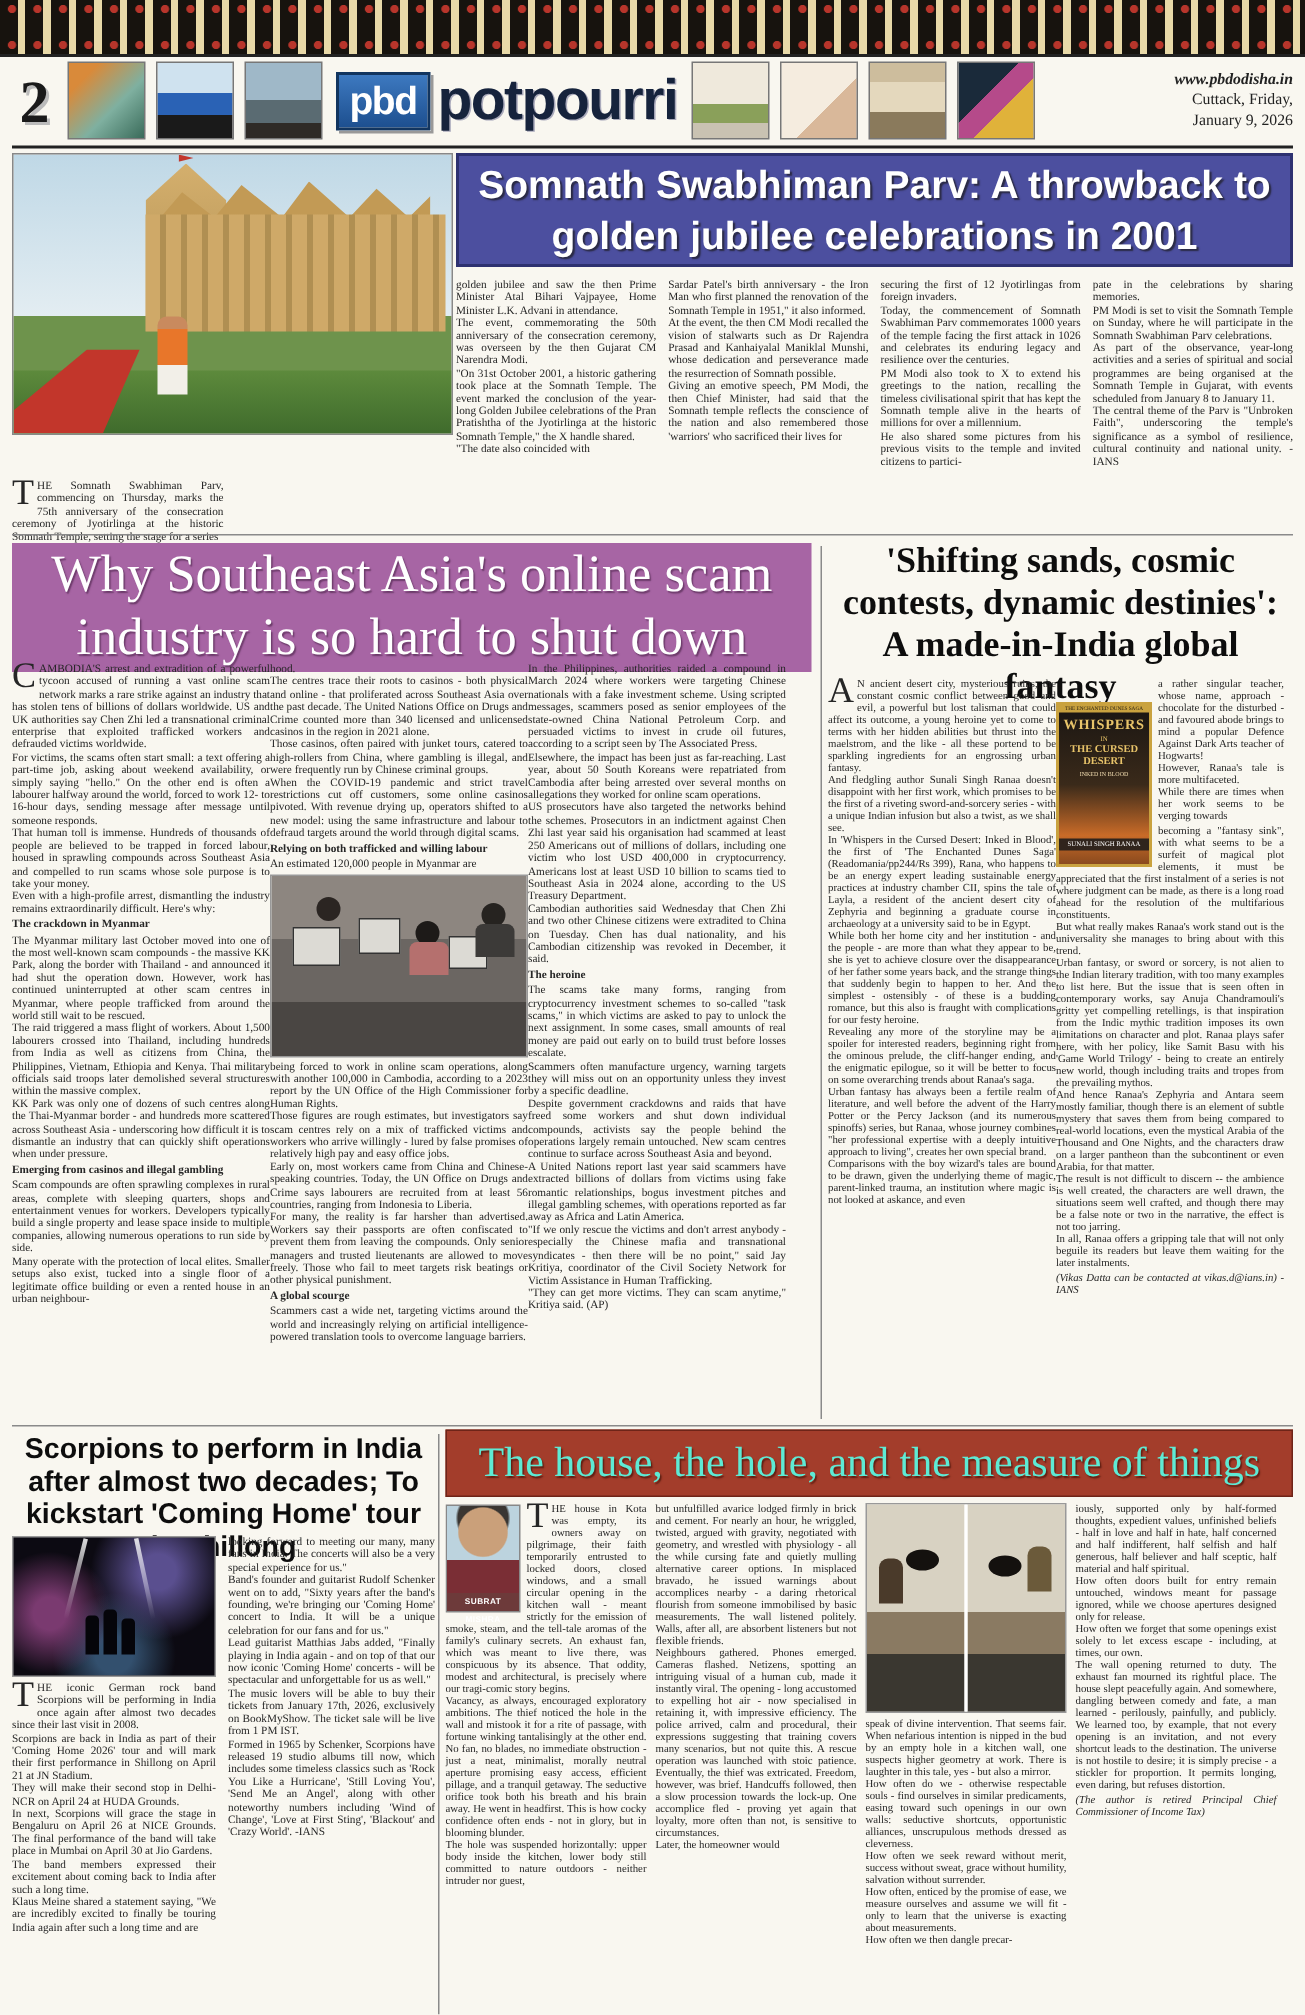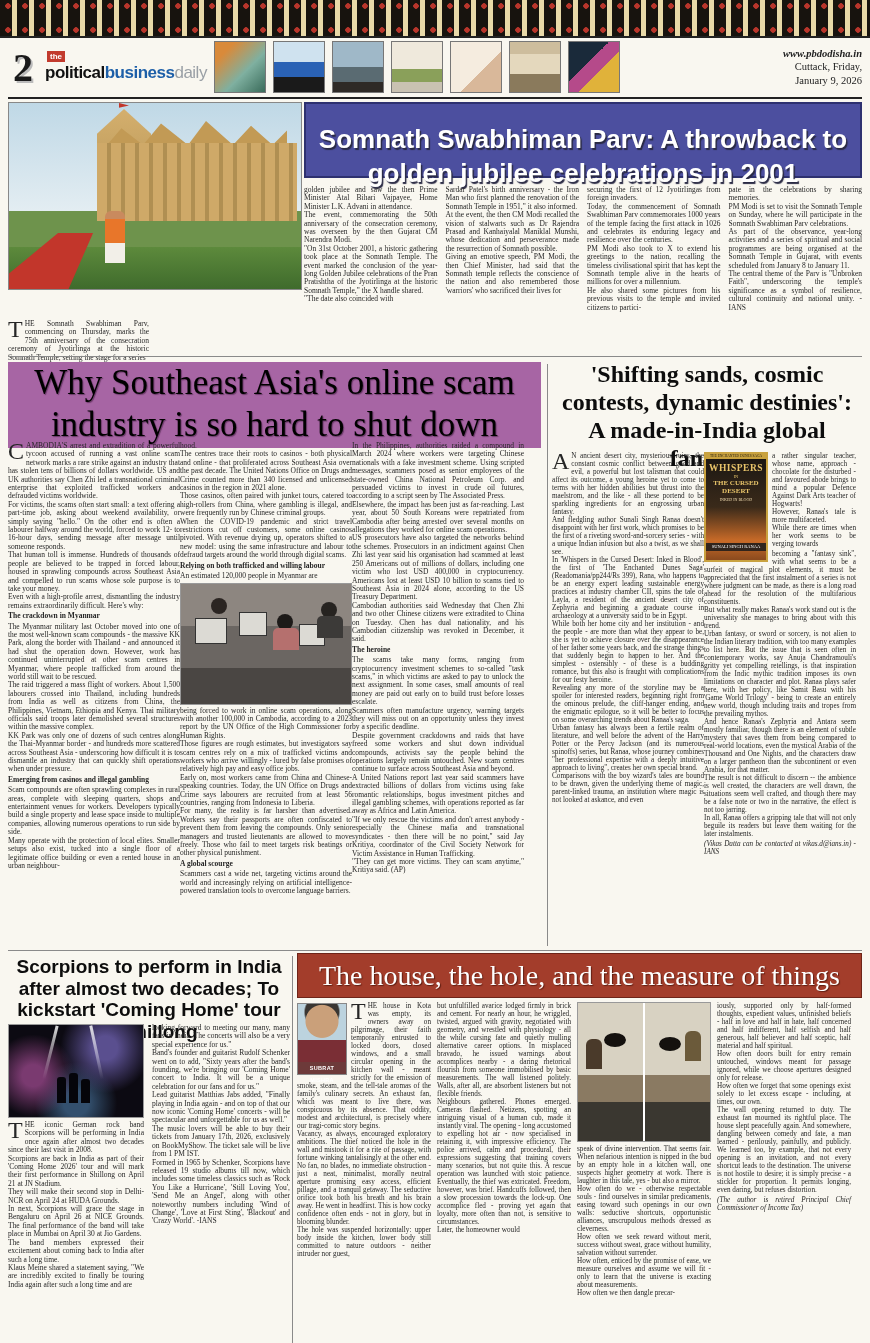--- a/index.html
+++ b/index.html
@@ -46,85 +46,83 @@
   .a1-photo .temple-main{position:absolute;right:4px;top:40px;width:200px;height:78px;background:repeating-linear-gradient(90deg,#cfa968 0 10px,#b08f52 10px 14px);}
   .a1-photo .temple-roof{position:absolute;right:14px;top:18px;width:180px;height:24px;background:#c29a55;clip-path:polygon(0 100%,8% 30%,20% 100%,30% 10%,45% 100%,55% 0,70% 100%,80% 20%,92% 100%,100% 40%,100% 100%,0 100%);}
   .a1-photo .temple-tower{position:absolute;right:150px;top:6px;width:54px;height:112px;background:linear-gradient(180deg,#d4af6d,#b08f52);clip-path:polygon(50% 0,100% 22%,100% 100%,0 100%,0 22%);}
   .a1-photo .flag{position:absolute;right:172px;top:0;width:10px;height:8px;background:#c2362b;clip-path:polygon(0 0,100% 30%,0 60%);}
   .a1-photo .lawn{position:absolute;left:0;bottom:0;width:100%;height:42px;background:linear-gradient(180deg,#5d8a3c,#3f6b2c);}
   .a1-photo .carpet{position:absolute;left:0;bottom:0;width:60%;height:70px;background:#c2362b;clip-path:polygon(28% 20%,48% 20%,34% 100%,0 100%,0 78%);}
   .a1-photo .pm{position:absolute;left:96px;bottom:26px;width:20px;height:52px;background:linear-gradient(180deg,#c98a5e 0 16%,#e8762a 16% 62%,#f2efe8 62%);border-radius:6px 6px 0 0;}
   .a1-under{position:absolute;left:8px;top:292px;width:292px;height:62px;display:flex;gap:10px;margin-top:28px;}
   .a1-under .c{width:141px;}
   .hr-a1{left:8px;top:356px;width:854px;}
-  .hl1{position:absolute;left:304px;top:102px;width:558px;height:76px;box-sizing:border-box;background:#4c4f9f;border:2px solid #2e3170;color:#fff;font:bold 26px/34px "Liberation Sans",sans-serif;text-align:center;text-shadow:1.5px 1.5px 1px #2a2a44;padding-top:18px;}
+  .hl1{position:absolute;left:304px;top:102px;width:558px;height:76px;box-sizing:border-box;background:#4c4f9f;border:2px solid #2e3170;color:#fff;font:bold 26px/34px "Liberation Sans",sans-serif;text-align:center;text-shadow:1.5px 1.5px 1px #2a2a44;padding-top:2px;}
   .a1-cols{position:absolute;left:304px;top:186px;width:558px;height:168px;display:flex;gap:8px;}
   .a1-cols .c{width:134px;}
   
-  .hl2{position:absolute;left:8px;top:362px;width:533px;height:86px;box-sizing:border-box;background:#a765a4;color:#000000;font:400 35px/42px "Liberation Serif",serif;text-align:center;text-shadow:1px 1px 1px #6b3a69;}
+  .hl2{position:absolute;left:8px;top:362px;width:533px;height:86px;box-sizing:border-box;background:#a765a4;color:#ffffff;font:400 35px/42px "Liberation Serif",serif;text-align:center;text-shadow:1px 1px 1px #6b3a69;}
   .a2-cols{position:absolute;left:8px;top:442px;width:533px;height:494px;display:flex;gap:0;}
   .a2-cols .c{width:172px;}
   .photo-scam{width:170px;height:120px;border:1px solid #999;margin:2px 0;position:relative;background:linear-gradient(180deg,#8d8680 0 35%,#6b6662 35% 70%,#4a4643 70%);}
   .photo-scam .mon{position:absolute;background:#dcdad4;border:1px solid #333;}
   .photo-scam .head{position:absolute;width:16px;height:16px;border-radius:50%;background:#1d1a18;}
   .photo-scam .shirt{position:absolute;width:26px;height:22px;border-radius:5px 5px 0 0;background:#b5706e;}
   .vr-1{left:547px;top:364px;height:582px;}
   
   .hl3{position:absolute;left:552px;top:360px;width:310px;height:86px;color:#0d0d0d;font:bold 24px/28px "Liberation Serif",serif;text-align:center;}
   .a3-cols{position:absolute;left:552px;top:452px;width:310px;height:496px;display:flex;gap:0;}
   .a3-cols .c{width:152px;font-size:7.2px;line-height:8px;}
-  .book-cover{float:left;width:64px;height:110px;margin:0 4px 2px 0;background:linear-gradient(180deg,#191512 0%,#3a2a1a 50%,#c96b28 82%,#8a4a1e 100%);border:2px solid #c9a23f;box-sizing:border-box;text-align:center;color:#e8c46a;font-family:"Liberation Serif",serif;overflow:hidden;}
+  .book-cover{float:left;width:64px;height:110px;margin:16px 4px 2px 0;background:linear-gradient(180deg,#191512 0%,#3a2a1a 50%,#c96b28 82%,#8a4a1e 100%);border:2px solid #c9a23f;box-sizing:border-box;text-align:center;color:#e8c46a;font-family:"Liberation Serif",serif;overflow:hidden;}
   .bc-top{display:block;background:#c9a23f;color:#241c10;font-size:3.5px;line-height:5px;overflow:hidden;white-space:nowrap;}
   .bc-t1{display:block;font-weight:bold;font-size:9.5px;line-height:11px;margin-top:4px;letter-spacing:0.5px;}
   .bc-in{display:block;font-size:4.5px;line-height:5px;}
   .bc-t2{display:block;font-weight:bold;font-size:7px;line-height:8px;}
   .bc-sub{display:block;font-size:4px;line-height:6px;margin-top:2px;color:#f2ddb0;}
   .bc-author{display:block;position:relative;margin-top:40px;background:#30241c;color:#fff;font-size:4.5px;line-height:8px;white-space:nowrap;overflow:hidden;}
   
   .hr-bot{left:8px;top:950px;width:854px;}
   .vr-2{left:292px;top:956px;height:387px;}
   
   .hl4{position:absolute;left:8px;top:956px;width:282px;height:64px;color:#0d0d0d;font:bold 19px/21.5px "Liberation Sans",sans-serif;text-align:center;}
   .a4-cols{position:absolute;left:8px;top:1024px;width:282px;height:315px;display:flex;gap:8px;}
   .a4-c1{width:136px;} .a4-c2{width:138px;}
   .photo-scorpions{width:134px;height:92px;border:1px solid #999;margin-bottom:3px;position:relative;background:
       radial-gradient(circle at 72% 25%,#5a4f8f 0 10%,rgba(0,0,0,0) 38%),
       radial-gradient(circle at 18% 55%,#7a3a70 0 9%,rgba(0,0,0,0) 34%),
       radial-gradient(circle at 50% 85%,#33506e 0 12%,rgba(0,0,0,0) 40%),#0c0a12;}
   .photo-scorpions .fig{position:absolute;bottom:14px;width:9px;height:26px;background:#05050a;border-radius:3px 3px 0 0;}
   .photo-scorpions .beam{position:absolute;top:0;width:3px;height:55px;background:linear-gradient(180deg,rgba(255,255,255,0.85),rgba(255,255,255,0));transform:rotate(14deg);}
   
-  .hl5{position:absolute;left:297px;top:953px;width:565px;height:45px;box-sizing:border-box;background:#a33d2b;border:1px solid #6e2418;color:#ffffff;font:400 28px/43px "Liberation Serif",serif;text-align:center;text-shadow:1px 1px 1px #5e1e12;}
+  .hl5{position:absolute;left:297px;top:953px;width:565px;height:45px;box-sizing:border-box;background:#a33d2b;border:1px solid #6e2418;color:#5eead4;font:400 28px/43px "Liberation Serif",serif;text-align:center;text-shadow:1px 1px 1px #5e1e12;}
   .a5-cols{position:absolute;left:297px;top:1002px;width:565px;height:339px;display:flex;gap:6px;}
   .a5-cols .c{width:134px;font-size:7.2px;line-height:8px;}
   .byline-photo{float:left;width:50px;height:72px;margin:1px 4px 2px 0;border:1px solid #888;box-sizing:border-box;}
   .bp-img{height:58px;background:radial-gradient(circle at 50% 30%,#caa07a 0 34%,rgba(0,0,0,0) 36%),radial-gradient(circle at 50% 14%,#3a3632 0 30%,rgba(0,0,0,0) 33%),linear-gradient(180deg,#bcd3de 62%,#7a2e35 62%);}
   .bp-name{height:12px;background:#6d3a3a;color:#fff;font:bold 5.5px/12px "Liberation Sans",sans-serif;text-align:center;letter-spacing:0.3px;}
   .photo-house{width:134px;height:140px;border:1px solid #999;box-sizing:border-box;margin-bottom:3px;display:flex;}
   .photo-house .frame{width:50%;position:relative;background:linear-gradient(180deg,#d8d2c2 0 52%,#8a7a62 52% 72%,#3a3730 72%);}
   .photo-house .frame + .frame{border-left:2px solid #fff;}
   .photo-house .man{position:absolute;width:16px;height:30px;background:#4a3a2a;border-radius:6px 6px 0 0;}
   .photo-house .sack{position:absolute;width:22px;height:14px;background:#14110e;border-radius:50%;}
 </style>
 </head>
 <body>
 
 <div class="top-strip"></div>
 
 <div class="header">
   <div class="page-num">2</div>
-  <div class="masthead">
-    <span class="mast-the">the</span>
-    <div class="mast-row">
-      <span class="m-pol">political</span><span class="m-bus">business</span><span class="m-day">daily</span>
-    </div>
-  </div>
   <div class="thumb t-art"></div>
   <div class="thumb t-moto"></div>
   <div class="thumb t-mtn"></div>
+  <div class="section-logo">
+    <span class="pbd-box">pbd</span>
+    <span class="potpourri">potpourri</span>
+  </div>
   <div class="thumb t-sap"></div>
   <div class="thumb t-palm"></div>
   <div class="thumb t-taj"></div>
   <div class="thumb t-bot"></div>
   <div class="dateline">
     <div class="site">www.pbdodisha.in</div>
     <div>Cuttack, Friday,</div>
     <div>January 9, 2026</div>
   </div>
 </div>

